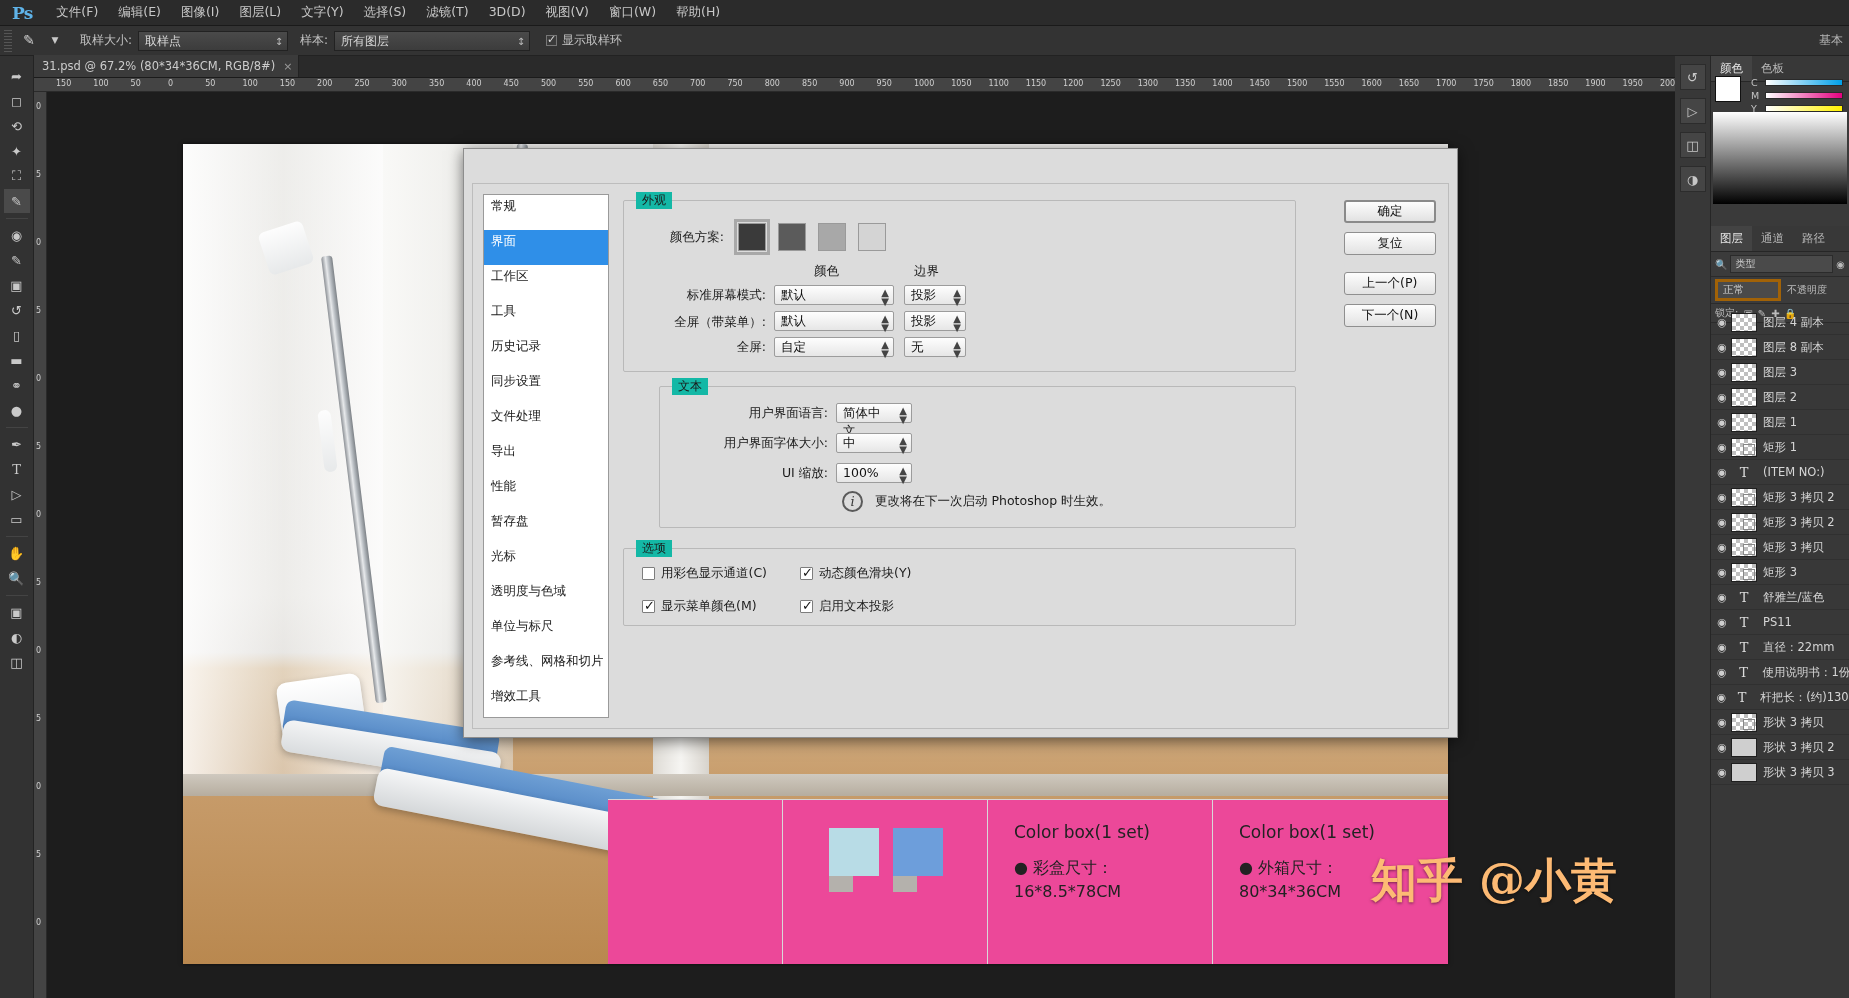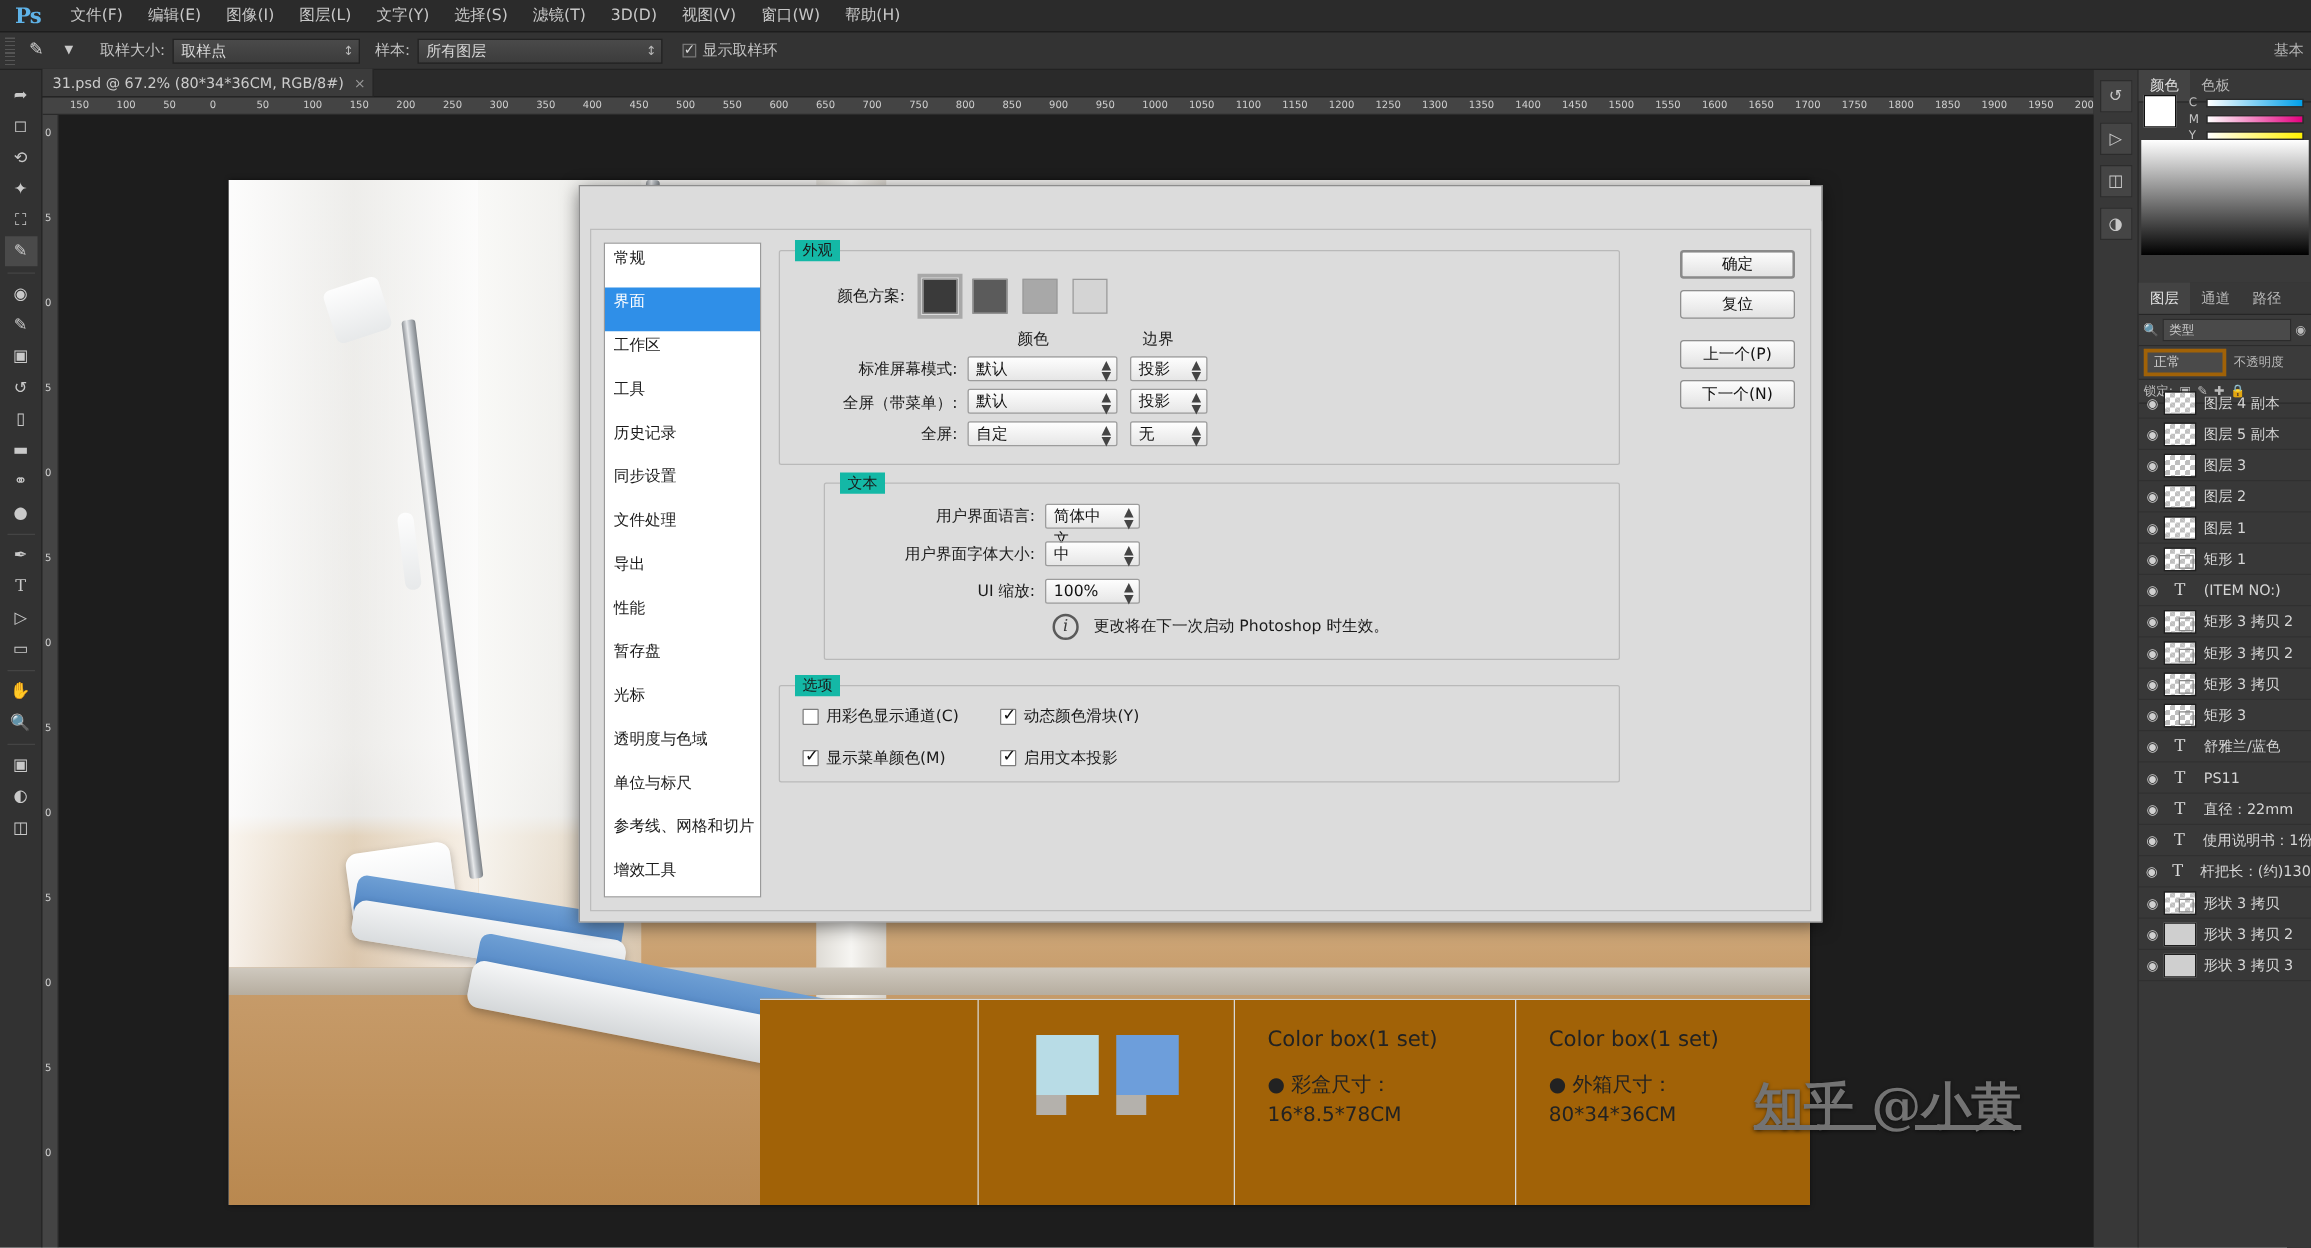--- a/index.html
+++ b/index.html
@@ -126,21 +126,21 @@
     position: absolute; border-radius: 8px;
     background: linear-gradient(to bottom,#6e9fd4,#4a7fc0);
   }
   .mop-grip {
     position: absolute; border-radius: 6px;
     background: linear-gradient(to bottom,#fdfdfd,#e7e9ea);
   }
   
   #spec-strip {
     position: absolute; left: 425px; top: 655px; width: 840px; height: 165px;
-    background: #a16207; display: flex; border-top: 1px solid #d6d6d6;
+    background: #ec4899; display: flex; border-top: 1px solid #d6d6d6;
   }
   .spec-cell { border-right: 1px solid #d8d8d8; height: 100%; position: relative; }
   .swatch-pair { position: absolute; left: 46px; top: 28px; display: flex; gap: 14px; }
   .sw { width: 50px; height: 48px; position: relative; }
   .sw .tab { position: absolute; left: 0; bottom: -16px; width: 24px; height: 16px; background: #b4b1ac; }
   .spec-txt { position: absolute; left: 26px; top: 22px; color: #222; }
   .spec-title { font-size: 17px; margin-bottom: 14px; }
   .spec-line { font-size: 16px; line-height: 1.5; }
   
   #rightdock { position: absolute; right: 0; top: 56px; width: 174px; bottom: 0; background: #323232; }
@@ -263,24 +263,23 @@
     position: absolute; width: 92px; height: 23px;
     background: linear-gradient(to bottom,#fdfdfd,#e2e2e2);
     border: 1px solid #8f8f8f; border-radius: 3px;
     font-size: 12.5px; color: #111; display: flex; align-items: center;
     justify-content: center;
   }
   .dlg-btn.primary { border: 2px solid #8a8a8a; }
   
   #watermark {
     position: absolute; right: 58px; bottom: 86px;
-    color: #737373; font-size: 40px; font-weight: bold;
+    color: #fdba74; font-size: 46px; font-weight: bold;
     font-family: "DejaVu Serif", serif; white-space: nowrap;
     text-shadow: 0 1px 3px rgba(0,0,0,.5);
-    text-decoration: underline;
   }
 </style>
 </head>
 <body>
 
 <div id="menubar">
   <div id="ps-logo">Ps</div>
   <div id="menu-items" style="display: flex;">
       <div class="menu-item">文件(F)</div>
       <div class="menu-item">编辑(E)</div>
@@ -528,21 +527,21 @@
     </div>
     <div id="layer-list">
         <div class="layer-row">
           <span class="eye">◉</span>
           <span class="lthumb"></span>
           <span class="lname">图层 4 副本</span>
         </div>
         <div class="layer-row">
           <span class="eye">◉</span>
           <span class="lthumb"></span>
-          <span class="lname">图层 5 副本</span>
+          <span class="lname">图层 8 副本</span>
         </div>
         <div class="layer-row">
           <span class="eye">◉</span>
           <span class="lthumb"></span>
           <span class="lname">图层 3</span>
         </div>
         <div class="layer-row">
           <span class="eye">◉</span>
           <span class="lthumb"></span>
           <span class="lname">图层 2</span>

